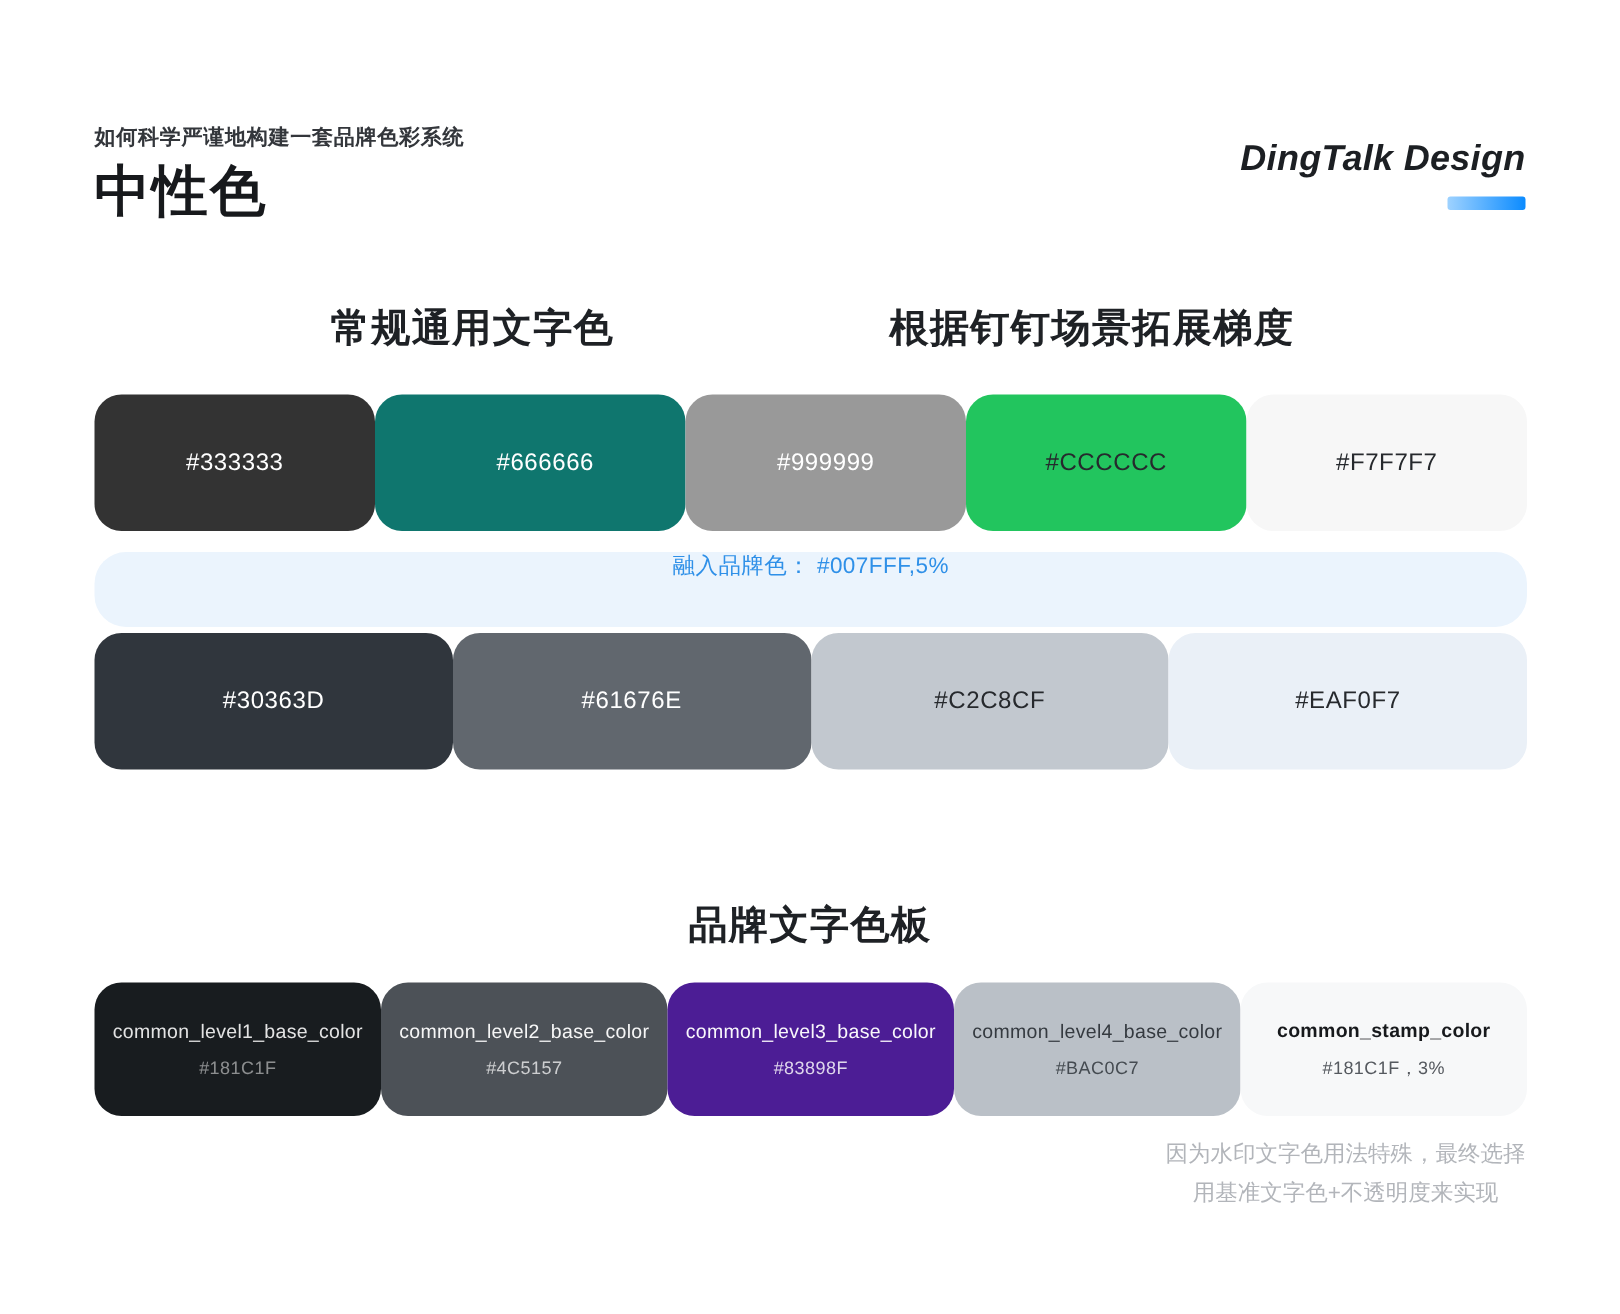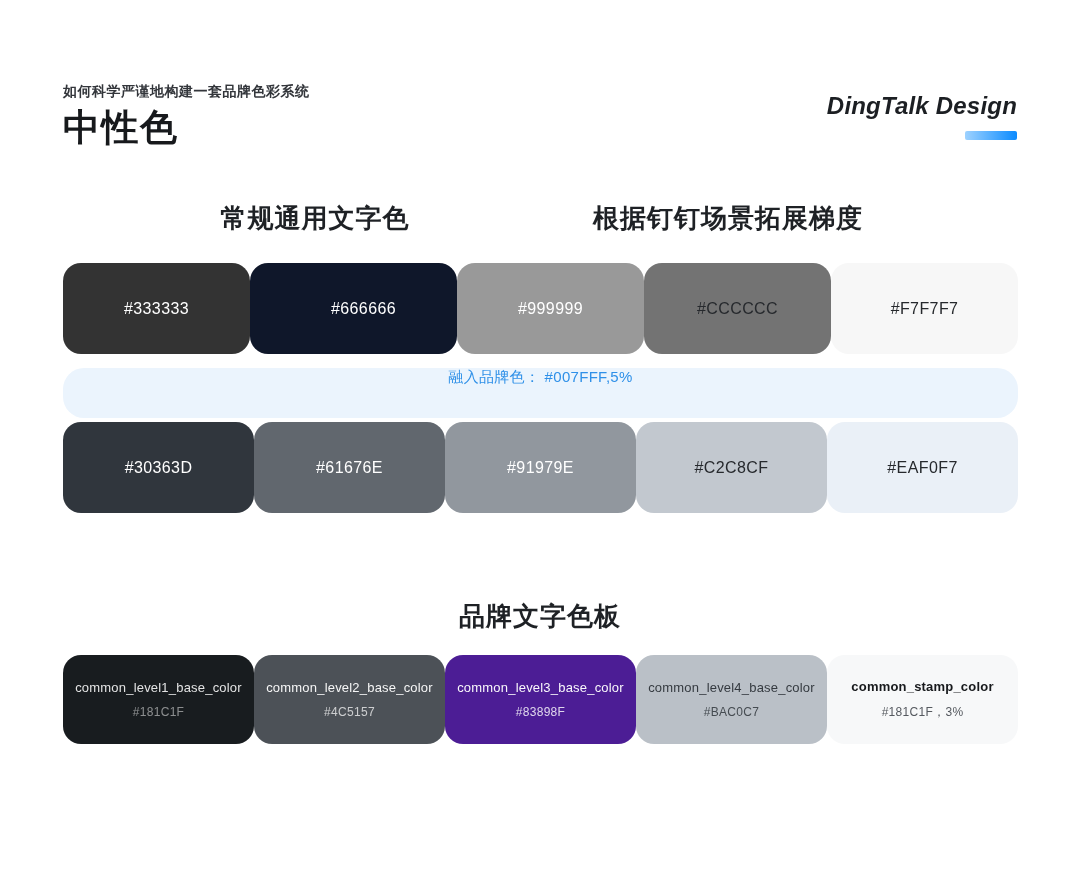--- a/index.html
+++ b/index.html
@@ -89,34 +89,33 @@
   <div class="title">中性色</div>
 
   <div class="brand">DingTalk Design</div>
   <div class="brand-bar" style="background: linear-gradient(90deg, rgb(158, 210, 255), rgb(11, 139, 255));"></div>
 
   <div class="col-heading left">常规通用文字色</div>
   <div class="col-heading right">根据钉钉场景拓展梯度</div>
 
   <div class="swatch-row" id="row-base">
       <div class="swatch" style="background: rgb(51, 51, 51); color: rgb(255, 255, 255);">#333333</div>
-      <div class="swatch" style="background: #0f172a; color: rgb(255, 255, 255); padding-left: 20px;">#666666</div>
+      <div class="swatch" style="background: #0f766e; color: rgb(255, 255, 255); padding-left: 20px;">#666666</div>
       <div class="swatch" style="background: rgb(153, 153, 153); color: rgb(255, 255, 255);">#999999</div>
-      <div class="swatch" style="background: #737373; color: rgb(38, 41, 45);">#CCCCCC</div>
+      <div class="swatch" style="background: #22c55e; color: rgb(38, 41, 45);">#CCCCCC</div>
       <div class="swatch" style="background: rgb(247, 247, 247); color: rgb(38, 41, 45);">#F7F7F7</div>
     </div>
 
   <div class="brand-band" style="background: rgb(235, 244, 253); color: rgb(47, 144, 232);">
     <span>融入品牌色： #007FFF,5%</span>
   </div>
 
   <div class="swatch-row" id="row-blend">
       <div class="swatch" style="background: rgb(48, 54, 61); color: rgb(255, 255, 255);">#30363D</div>
       <div class="swatch" style="background: rgb(97, 103, 110); color: rgb(255, 255, 255);">#61676E</div>
-      <div class="swatch" style="background: rgb(145, 151, 158); color: rgb(255, 255, 255);">#91979E</div>
       <div class="swatch" style="background: rgb(194, 200, 207); color: rgb(38, 41, 45);">#C2C8CF</div>
       <div class="swatch" style="background: rgb(234, 240, 247); color: rgb(38, 41, 45);">#EAF0F7</div>
     </div>
 
   <div class="bottom-heading">品牌文字色板</div>
 
   <div class="swatch-row" id="row-tokens">
       <div class="swatch token" style="background: rgb(24, 28, 31);">
         <div class="token-name" style="color: rgba(255, 255, 255, 0.88);">common_level1_base_color</div>
         <div class="token-value" style="color: rgba(255, 255, 255, 0.5);">#181C1F</div>
@@ -132,14 +131,18 @@
       <div class="swatch token" style="background: rgb(186, 192, 199);">
         <div class="token-name" style="color: rgb(53, 58, 64);">common_level4_base_color</div>
         <div class="token-value" style="color: rgb(69, 75, 81);">#BAC0C7</div>
       </div>
       <div class="swatch token" style="background: rgb(247, 248, 249);">
         <div class="token-name bold" style="color: rgb(23, 25, 28);">common_stamp_color</div>
         <div class="token-value" style="color: rgb(85, 89, 95);">#181C1F，3%</div>
       </div>
     </div>
 
+  <div class="footnote" style="color: rgb(178, 181, 186);">
+    <div>因为水印文字色用法特殊，最终选择</div>
+    <div>用基准文字色+不透明度来实现</div>
+  </div>
 
 </div>
 
 </body></html>

